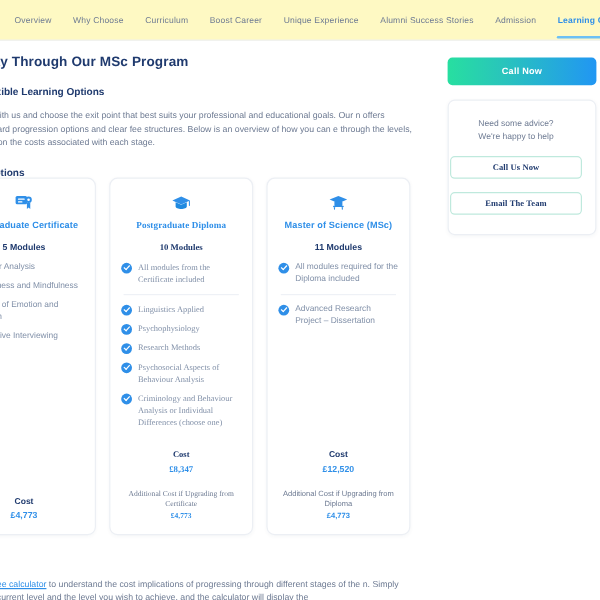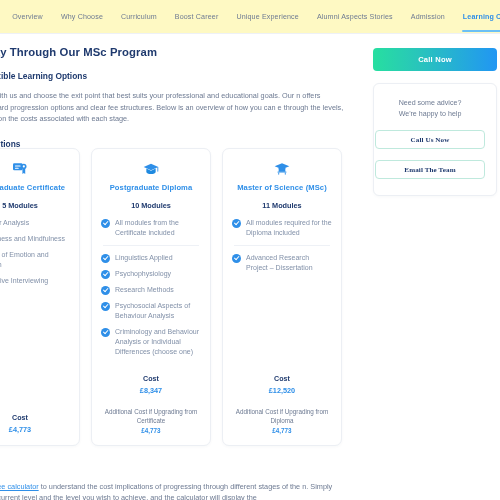--- a/index.html
+++ b/index.html
@@ -69,21 +69,21 @@
   .card {
     width: 120px;
     background: #ffffff;
     border: 1px solid #eceff4;
     border-radius: 7px;
     padding: 13px 9px 11px 9px;
     display: flex; flex-direction: column;
     box-shadow: 0 1px 3px rgba(30,50,90,0.035);
   }
   .card.c1 { min-height: 298px; }
-  .card.c2 { min-height: 298px; }
+  .card.c2 { min-height: 298px; font-family: Liberation Serif, serif; }
   .card.c3 { min-height: 298px; }
 
   .card-icon { display: flex; justify-content: center; margin-bottom: 7px; }
   .card-title {
     text-align: center; font-size: 7.6px; font-weight: bold;
     color: #2f8fe8; letter-spacing: 0.1px; margin-bottom: 9px;
   }
   .card-modules {
     text-align: center; font-size: 7.3px; font-weight: bold;
     color: #1f3a6e; margin-bottom: 8px;
@@ -152,21 +152,21 @@
 
 <div class="page">
 
   <nav class="navbar" id="navbar">
       <div class="nav-item first">t</div>
       <div class="nav-item">Overview</div>
       <div class="nav-item">Why Choose</div>
       <div class="nav-item">Curriculum</div>
       <div class="nav-item">Boost Career</div>
       <div class="nav-item">Unique Experience</div>
-      <div class="nav-item">Alumni Aspects Stories</div>
+      <div class="nav-item">Alumni Success Stories</div>
       <div class="nav-item">Admission</div>
       <div class="nav-item active">Learning Options</div>
     </nav>
 
   <div class="content">
     <div class="h1">Pathway Through Our MSc Program</div>
     <div class="h2">e Our Flexible Learning Options</div>
     <div class="para">ur journey with us and choose the exit point that best suits your professional and educational goals. Our n offers straightforward progression options and clear fee structures. Below is an overview of how you can e through the levels, with details on the costs associated with each stage.</div>
     <div class="h3">ession Options</div>
   </div>

